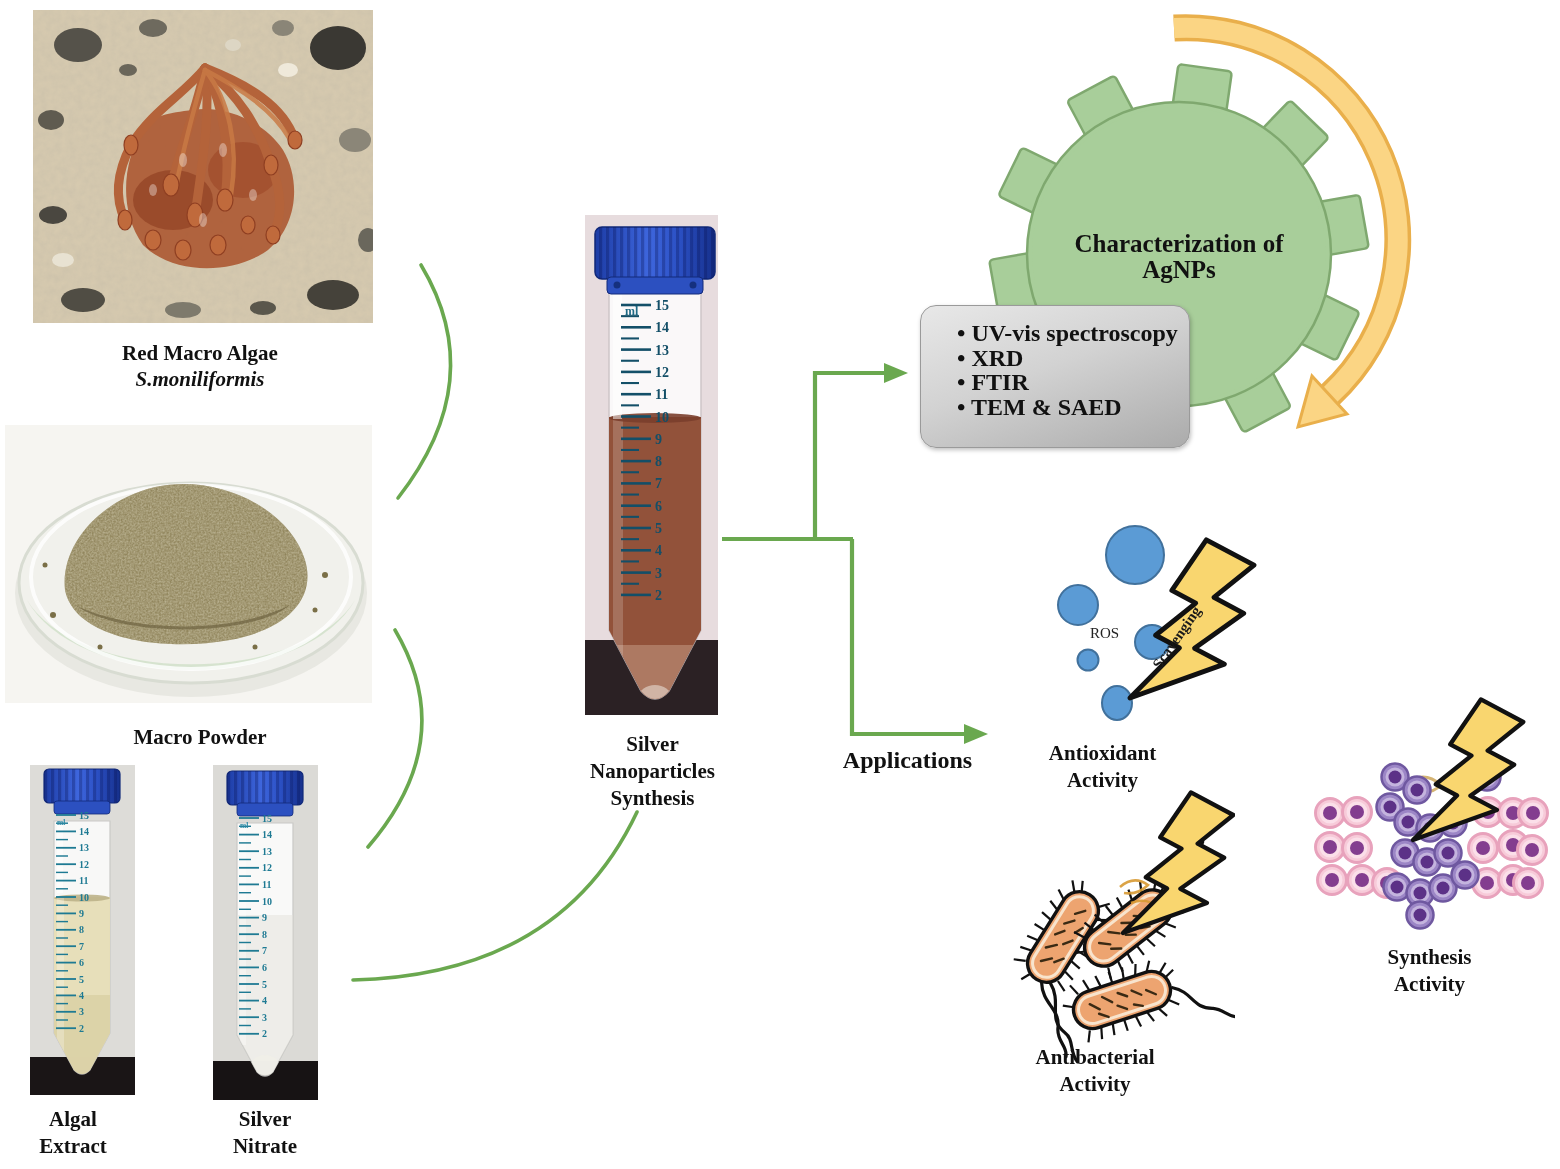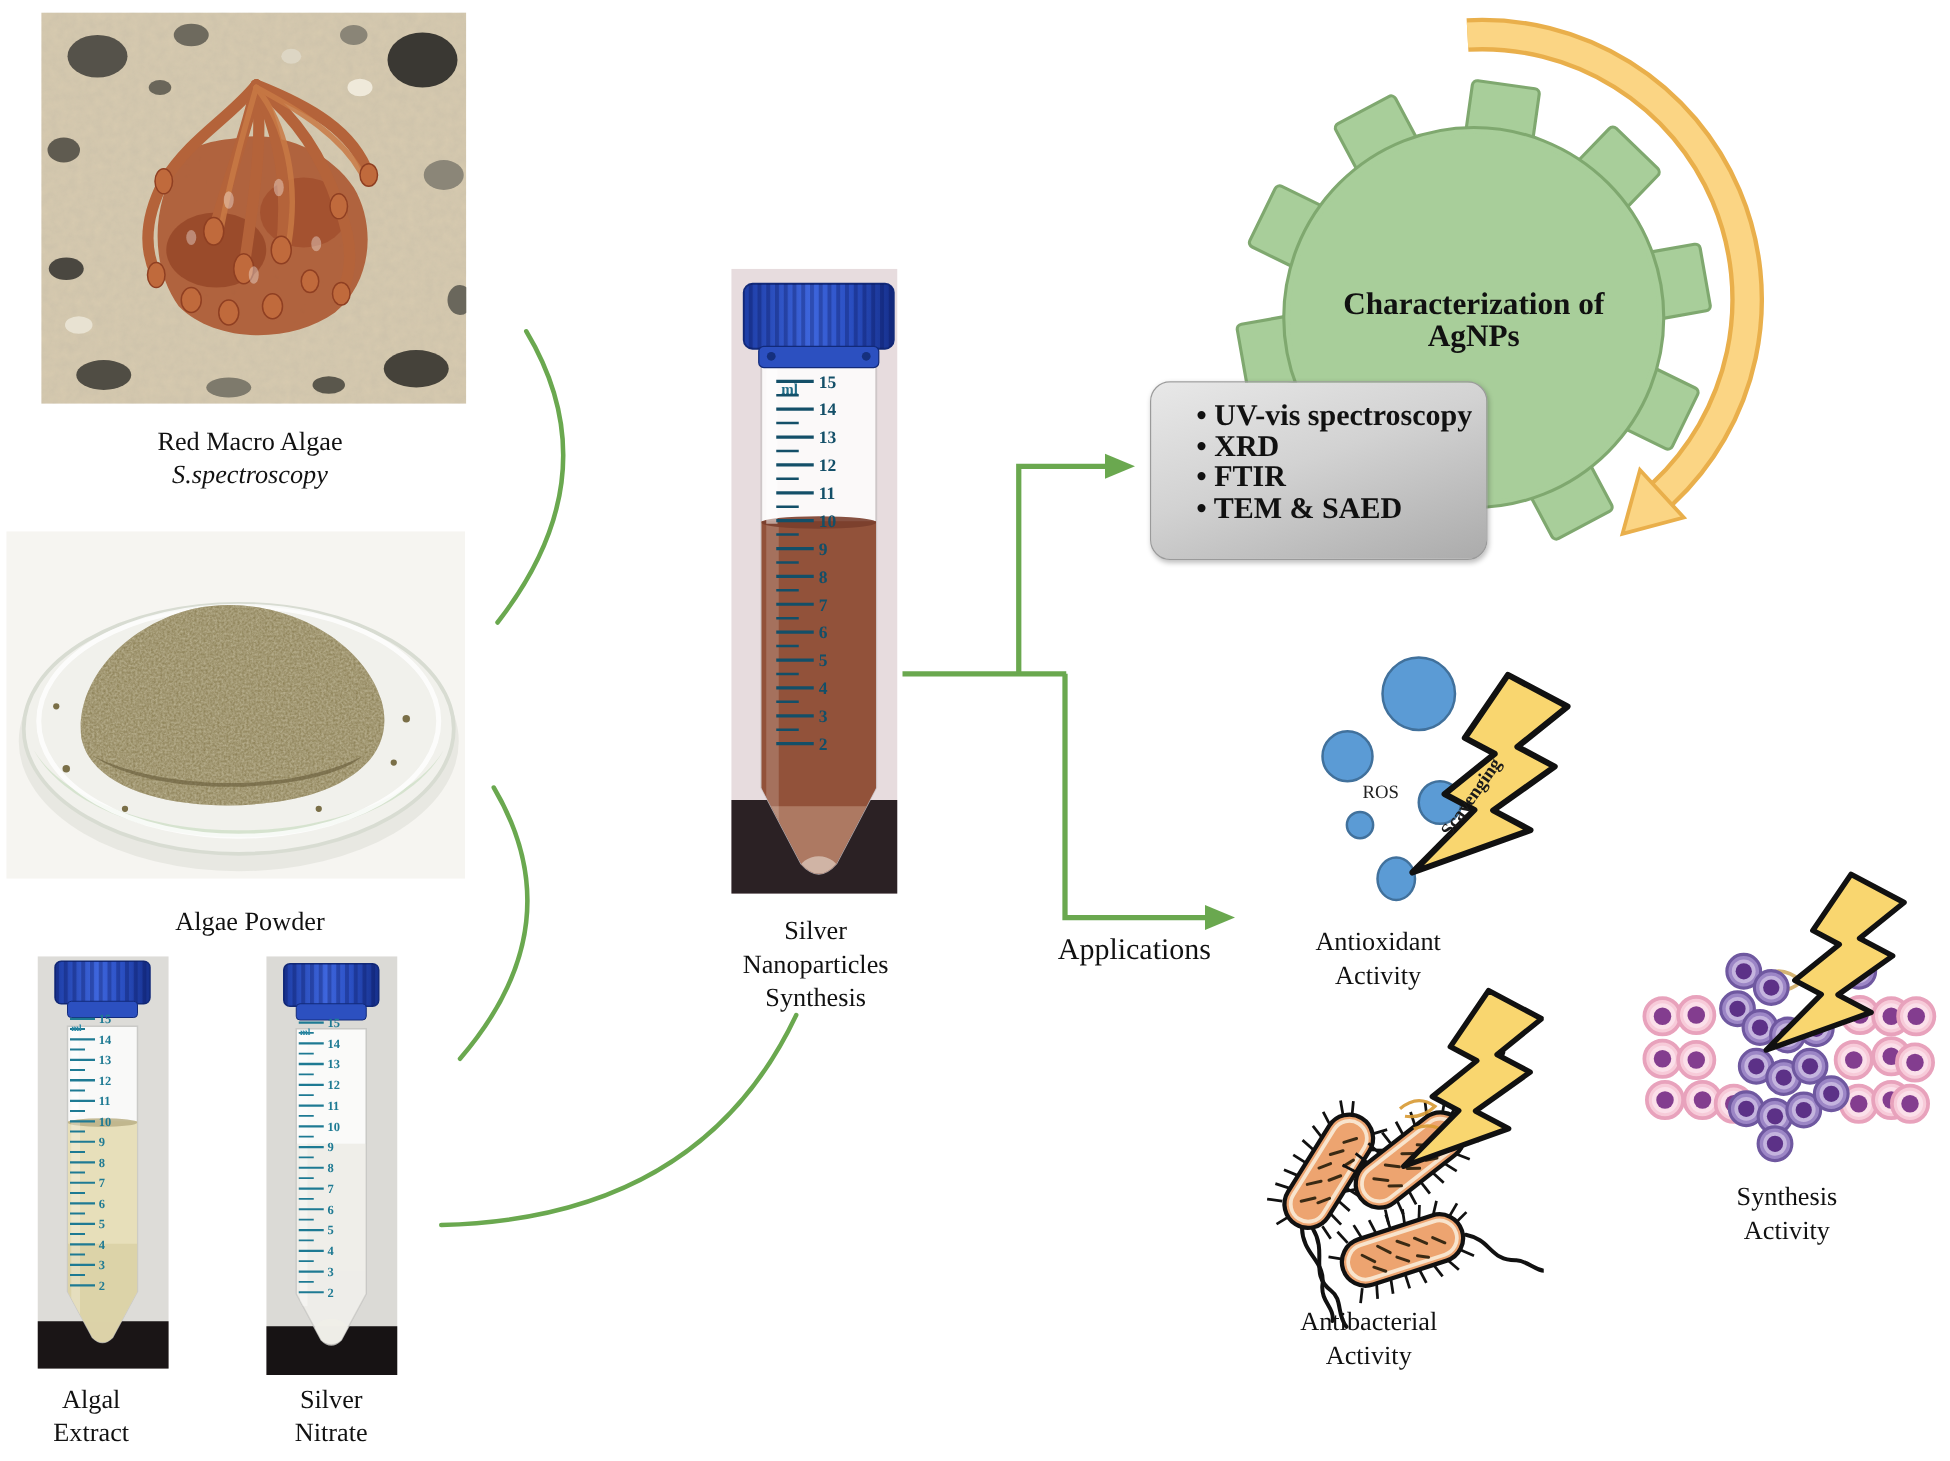--- a/index.html
+++ b/index.html
@@ -1,21 +1,21 @@
 <!DOCTYPE html>
 <html style="--arrow-green: #6aa84f; --gear-green: #a8ce9a; --gear-stroke: #7fa86f; --bolt-yellow: #f9d66f; --arc-yellow: #fbd584; --arc-outline: #e9af4b; --ros-blue: #5b9bd5; --ros-blue-stroke: #41719c; --bacteria-orange: #eda470; --cell-pink: #f7cbd9; --cell-purple: #9c86c6;"><head>
 <meta charset="utf-8">
 <style>
   html,body{margin:0;padding:0;background:#ffffff;}
   #canvas{position:relative;width:1560px;height:1169px;background:#ffffff;overflow:hidden;
           font-family:"Liberation Serif","DejaVu Serif",serif;}
   .abs{position:absolute;}
   svg{display:block;}
   svg text{font-family:"Liberation Serif","DejaVu Serif",serif;}
-  .lbl{position:absolute;font-weight:400;font-size:21px;line-height:27px;color:#111;
+  .lbl{position:absolute;font-weight:700;font-size:21px;line-height:27px;color:#111;
        text-align:center;white-space:pre-line;}
   .lbl.italic{font-style:italic;}
   .lbl.big{font-size:24px;}
   
   .char-box{position:absolute;left:920px;top:305px;width:268px;height:141px;border-radius:16px;
             background:linear-gradient(160deg,#e8e8e8 0%,#d2d2d2 45%,#ababab 100%);
             border:1px solid #9a9a9a;box-shadow:1px 2px 4px rgba(0,0,0,.25);}
   .char-box .items{padding:15px 10px 0 36px;}
   .char-box .li{font-weight:700;font-size:24px;line-height:24.5px;color:#111;}
   .char-box .li::before{content:"• ";}
@@ -517,22 +517,22 @@
       <use href="#purpcell" x="107" y="197"></use>
         <use href="#purpcell" x="130" y="203"></use>
       <use href="#purpcell" x="153" y="198"></use>
         <use href="#purpcell" x="130" y="225"></use>
       <use href="#purpcell" x="175" y="185"></use>
     </g>
     <use href="#bolt" transform="translate(169.7,-1.8) rotate(28) scale(1.2)"></use>
   </svg>
 
   <div class="lbl" style="left:60px;top:340px;width:280px">Red Macro Algae</div>
-  <div class="lbl italic" style="left:60px;top:366px;width:280px">S.spectroscopy</div>
-  <div class="lbl" style="left:60px;top:724px;width:280px">Algae Powder</div>
+  <div class="lbl italic" style="left:60px;top:366px;width:280px">S.moniliformis</div>
+  <div class="lbl" style="left:60px;top:724px;width:280px">Macro Powder</div>
   <div class="lbl" style="left:8px;top:1106px;width:130px">Algal
 Extract</div>
   <div class="lbl" style="left:200px;top:1106px;width:130px">Silver
 Nitrate</div>
   <div class="lbl" style="left:565px;top:731px;width:175px">Silver
 Nanoparticles
 Synthesis</div>
   <div class="lbl big" style="left:820px;top:747px;width:175px">Applications</div>
   <div class="lbl" style="left:1010px;top:740px;width:185px">Antioxidant
 Activity</div>

